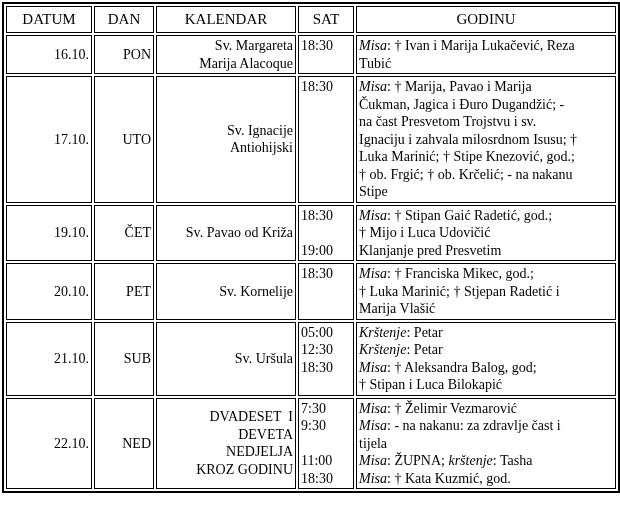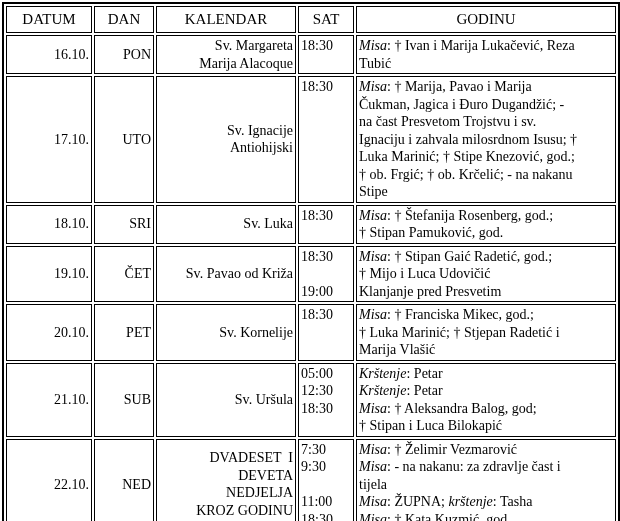--- a/index.html
+++ b/index.html
@@ -125,34 +125,20 @@
             <div class="nline"><span class="i">Misa</span><span>: † Marija, Pavao i Marija</span></div>
             <div class="nline"><span>Čukman, Jagica i Đuro Dugandžić; -</span></div>
             <div class="nline"><span>na čast Presvetom Trojstvu i sv.</span></div>
             <div class="nline"><span>Ignaciju i zahvala milosrdnom Isusu; †</span></div>
             <div class="nline"><span>Luka Marinić; † Stipe Knezović, god.;</span></div>
             <div class="nline"><span>† ob. Frgić; † ob. Krčelić; - na nakanu</span></div>
             <div class="nline"><span>Stipe</span></div>
           </td>
         </tr>
         <tr>
-          <td class="c-datum">18.10.</td>
-          <td class="c-dan">SRI</td>
-          <td class="c-kalendar b">
-            <div class="kline">Sv. Luka</div>
-          </td>
-          <td class="c-sat">
-            <div class="sline">18:30</div>
-          </td>
-          <td class="c-nakana">
-            <div class="nline"><span class="i">Misa</span><span>: † Štefanija Rosenberg, god.;</span></div>
-            <div class="nline"><span>† Stipan Pamuković, god.</span></div>
-          </td>
-        </tr>
-        <tr>
           <td class="c-datum">19.10.</td>
           <td class="c-dan">ČET</td>
           <td class="c-kalendar">
             <div class="kline">Sv. Pavao od Križa</div>
           </td>
           <td class="c-sat">
             <div class="sline">18:30</div>
             <div class="sline">&nbsp;</div>
             <div class="sline">19:00</div>
           </td>

